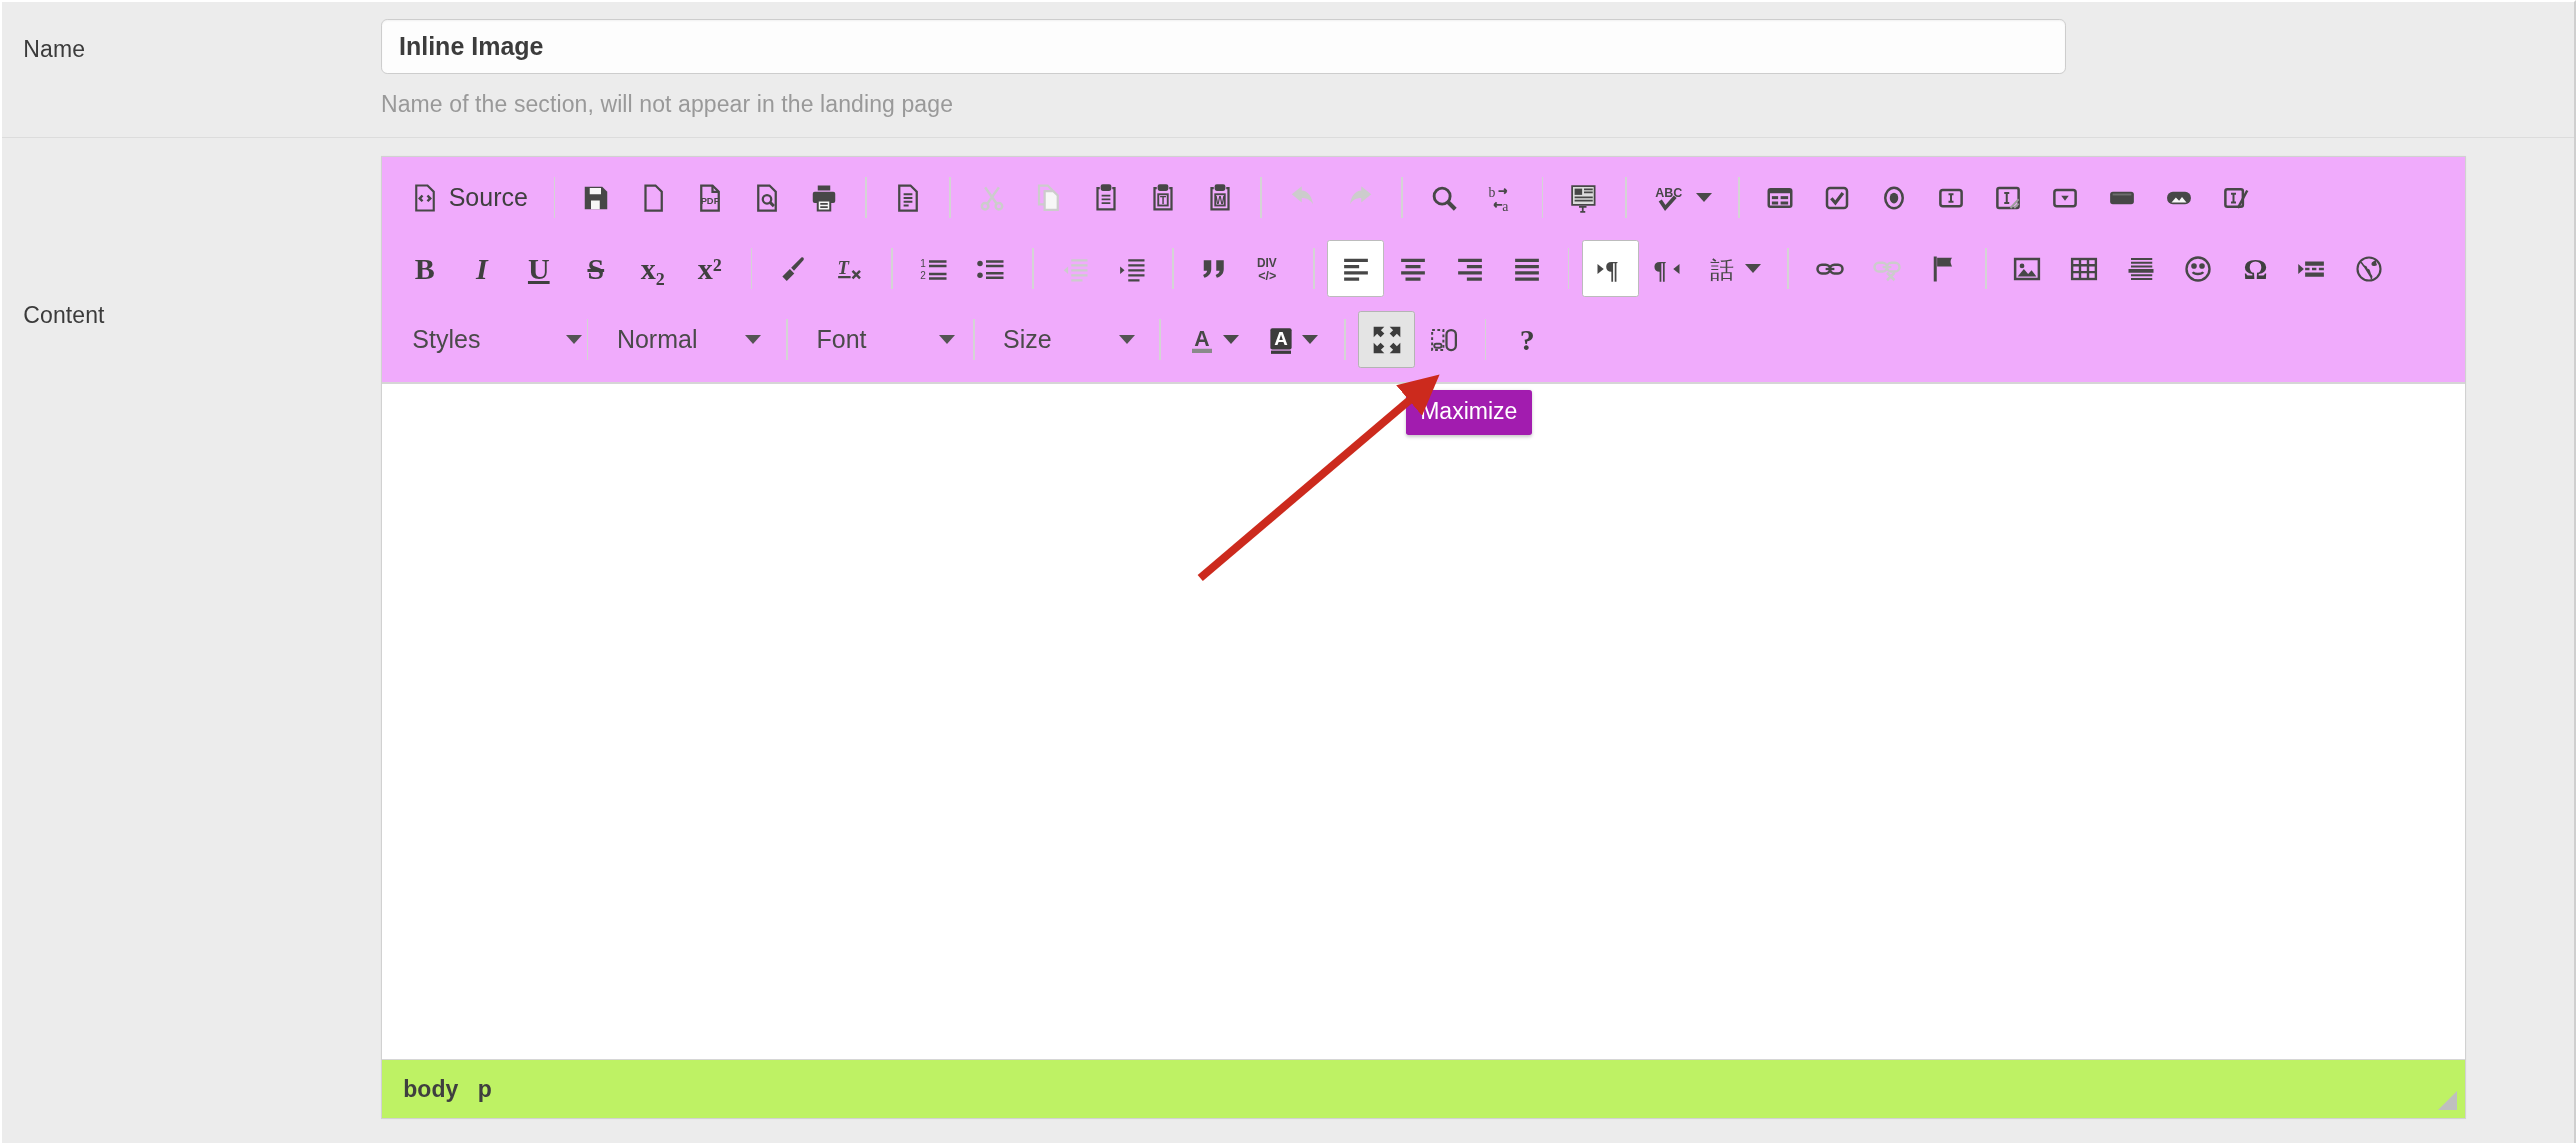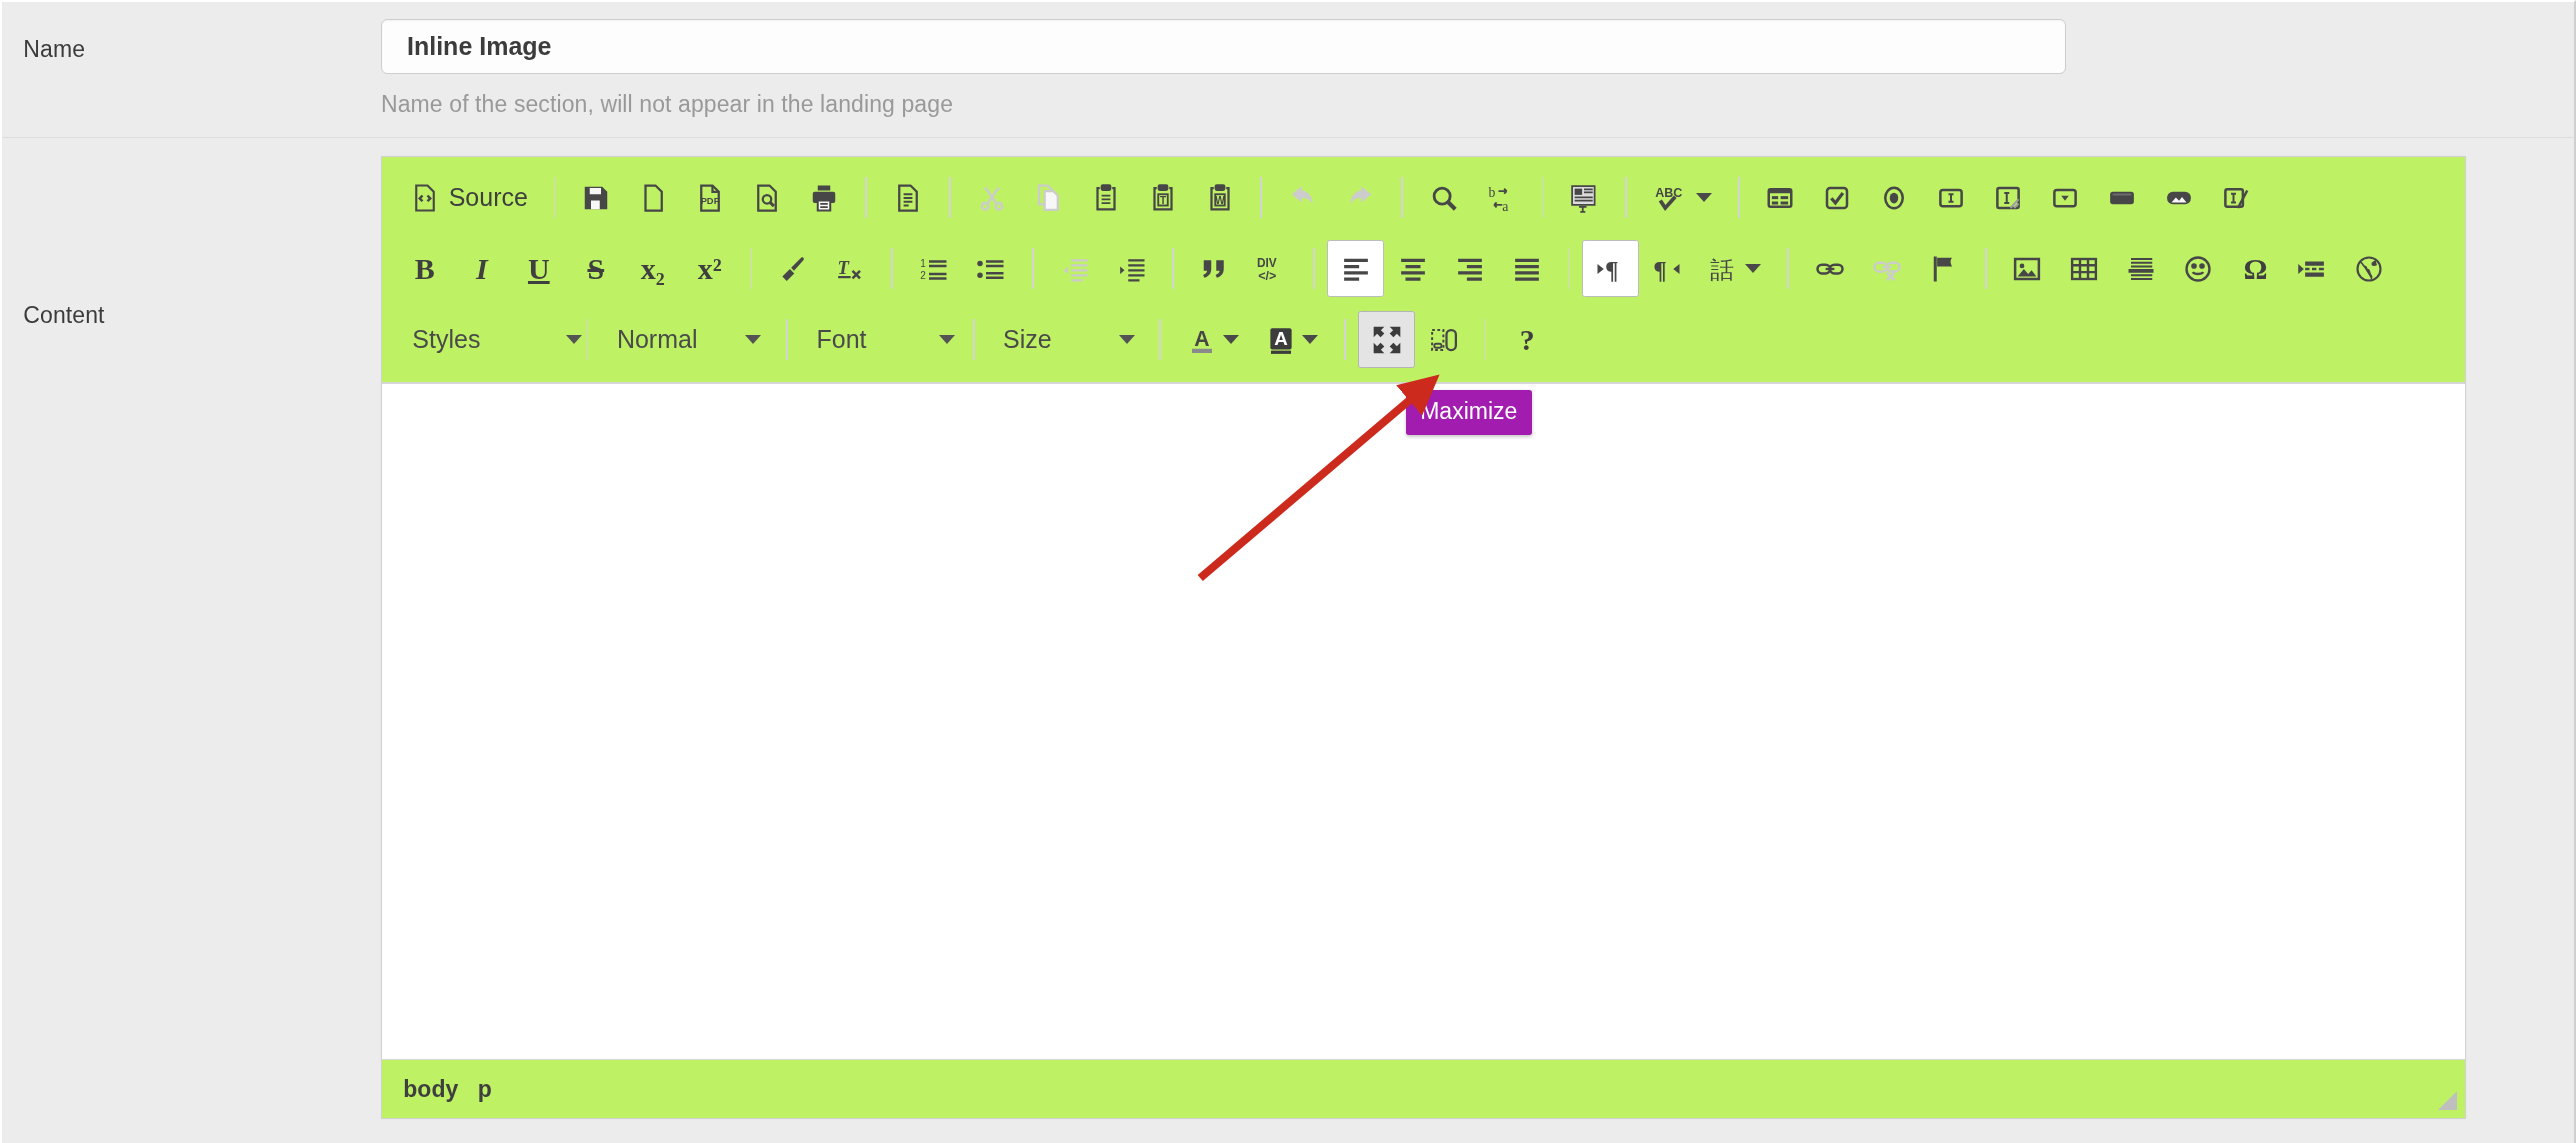--- a/index.html
+++ b/index.html
@@ -47,21 +47,21 @@
   .row-content .field-label { padding-top: 164px; }
 
   .field-body { flex: 1 1 auto; }
 
   
   .name-input-wrap { padding-top: 17px; }
   .name-input {
     display: block;
     width: 1685px;
     height: 55px;
-    padding: 0 25px;
+    padding: 0 17px;
     font-family: "Liberation Sans", sans-serif;
     font-size: 25px;
     font-weight: bold;
     color: #3c3c3c;
     background: #fdfdfd;
     border: 1.8px solid #cdcdcd;
     border-radius: 6.2px;
     box-shadow: inset 0 0.9px 1.8px rgba(0,0,0,0.05);
     outline: none;
   }
@@ -75,21 +75,21 @@
   
   .cke {
     position: relative;
     width: 2085px;
     margin-top: 18px;
     background: #f7f7f7;
     border: 1.8px solid #d1d1d1;
     box-shadow: 0 0 1.8px rgba(0,0,0,0.04);
   }
   .cke-top {
-    background: #bef264;
+    background: #f0abfc;
     padding: 5.3px 5.3px 7.1px 5.3px;
     border-bottom: 1.8px solid #d6d6d6;
   }
   .cke-toolbar-row {
     display: flex;
     align-items: center;
     height: 71px;
     padding-left: 9px;
   }
 

